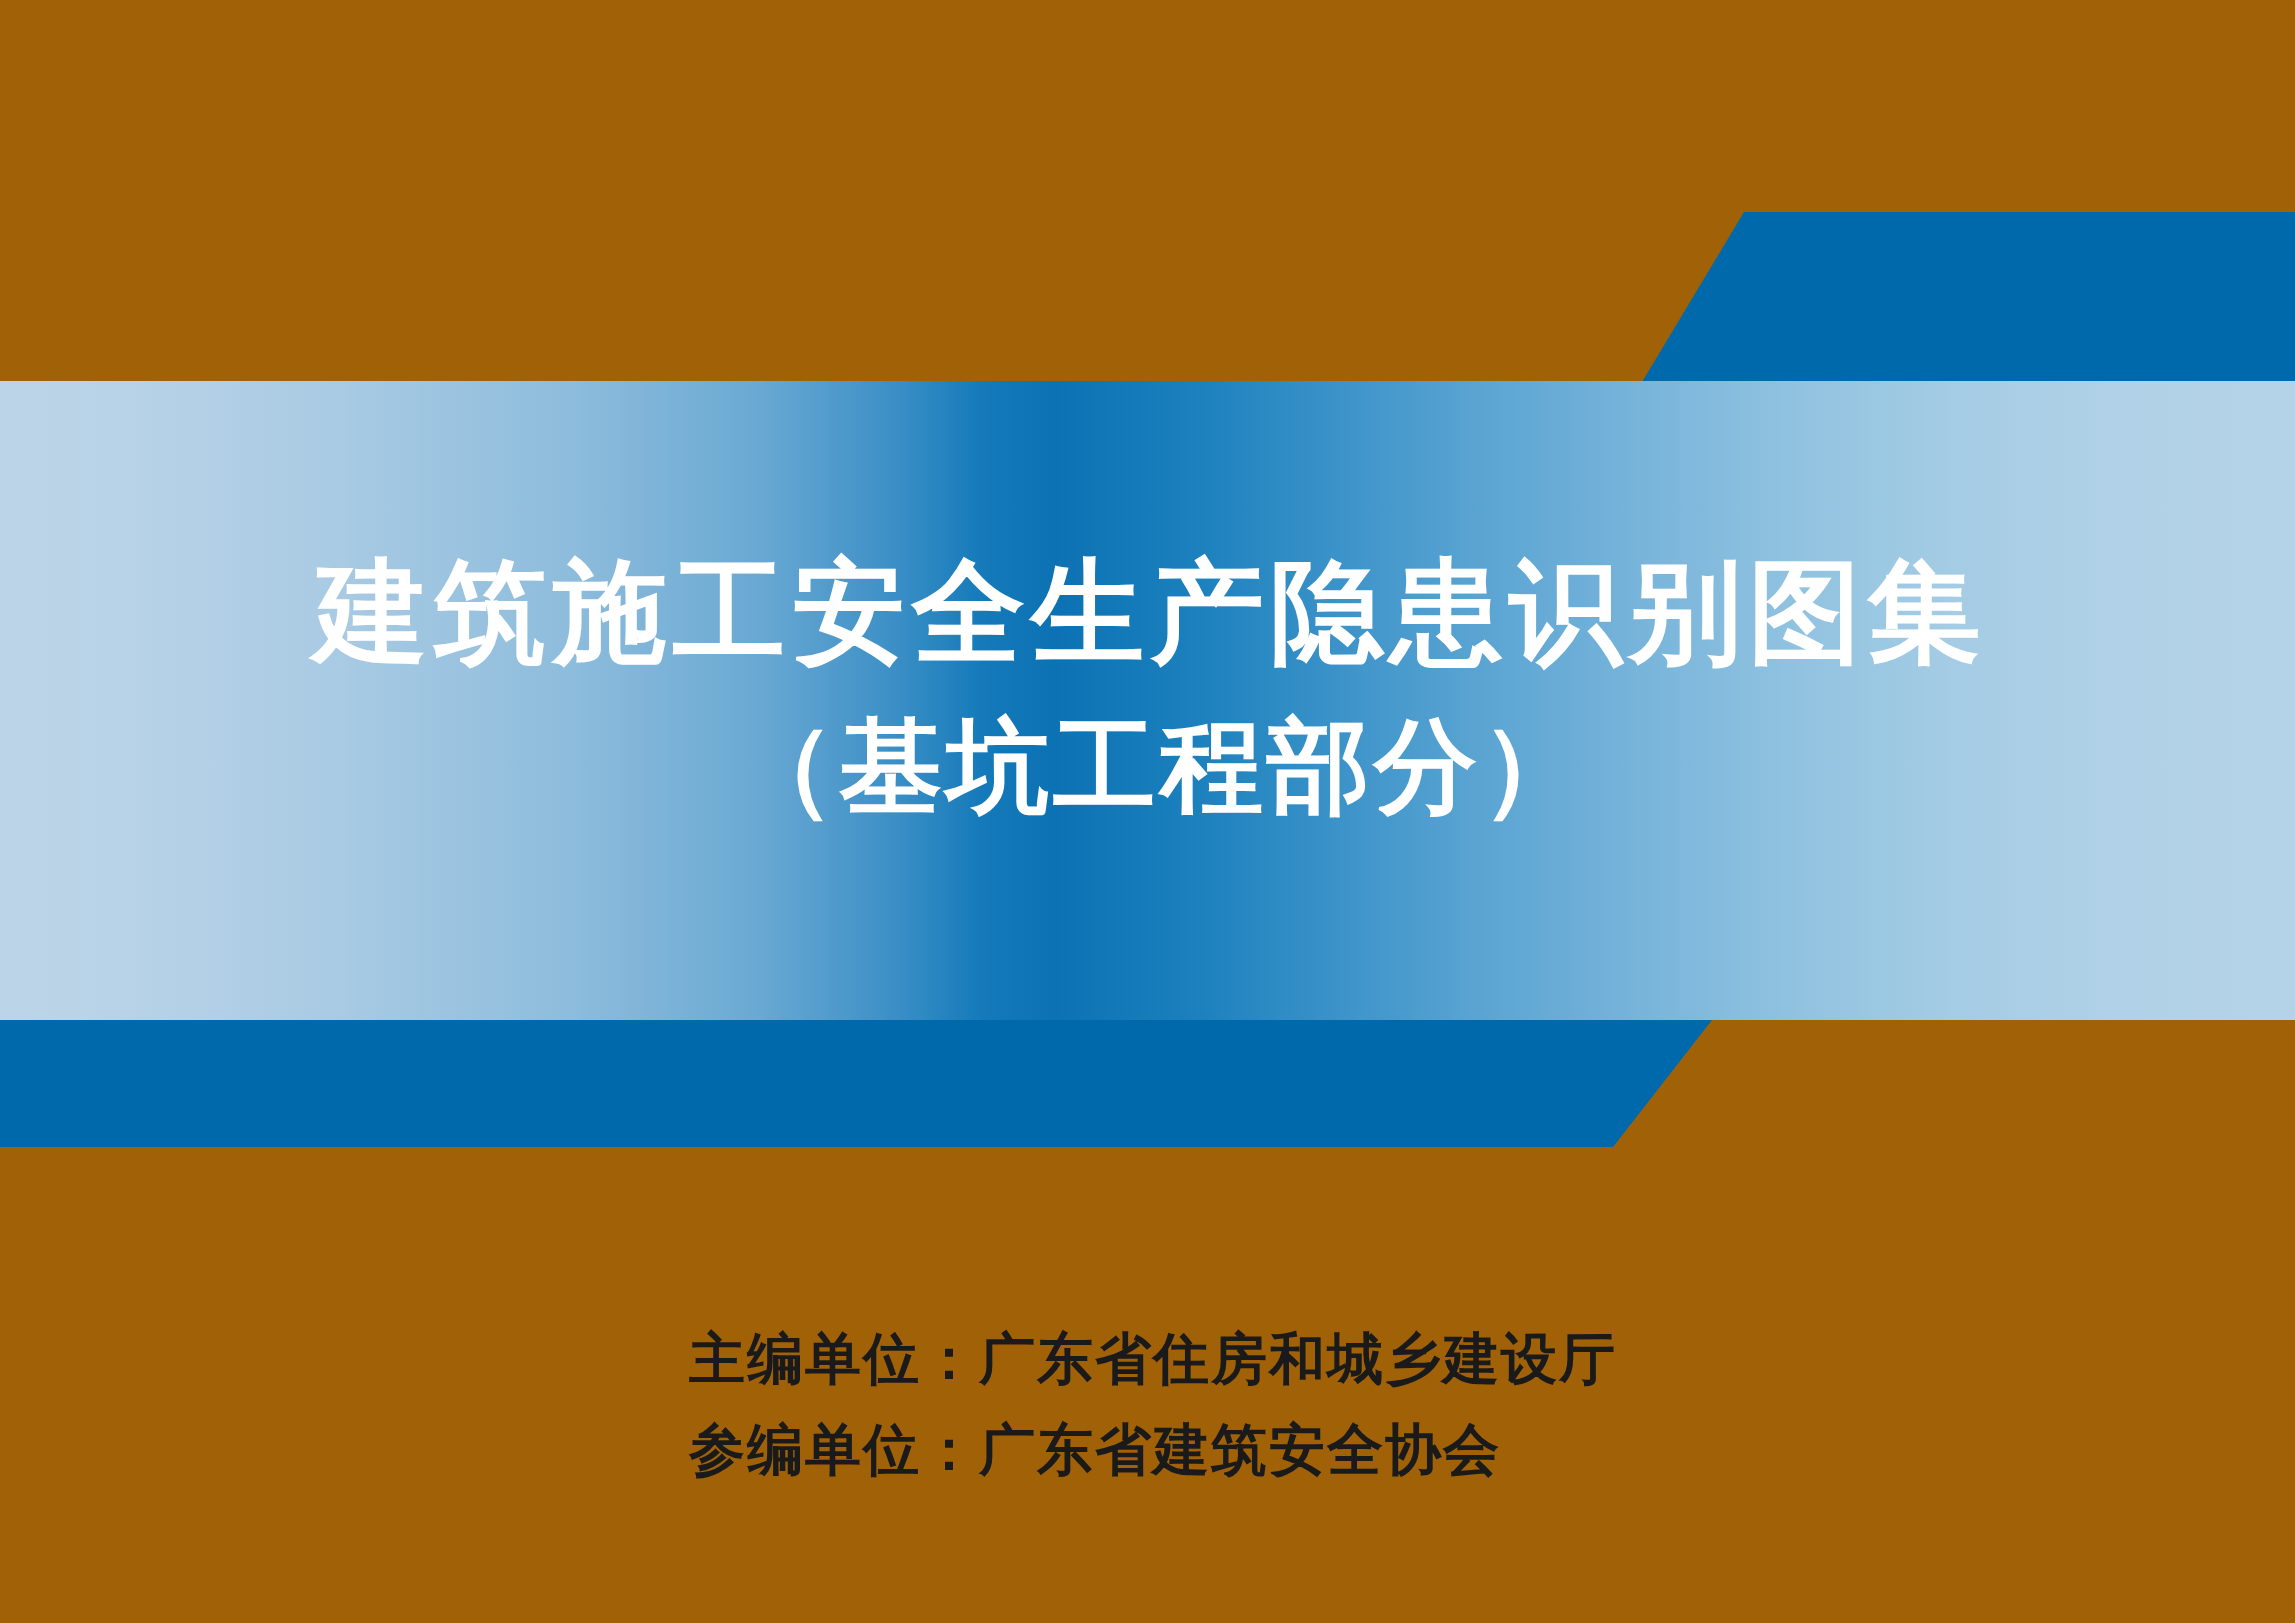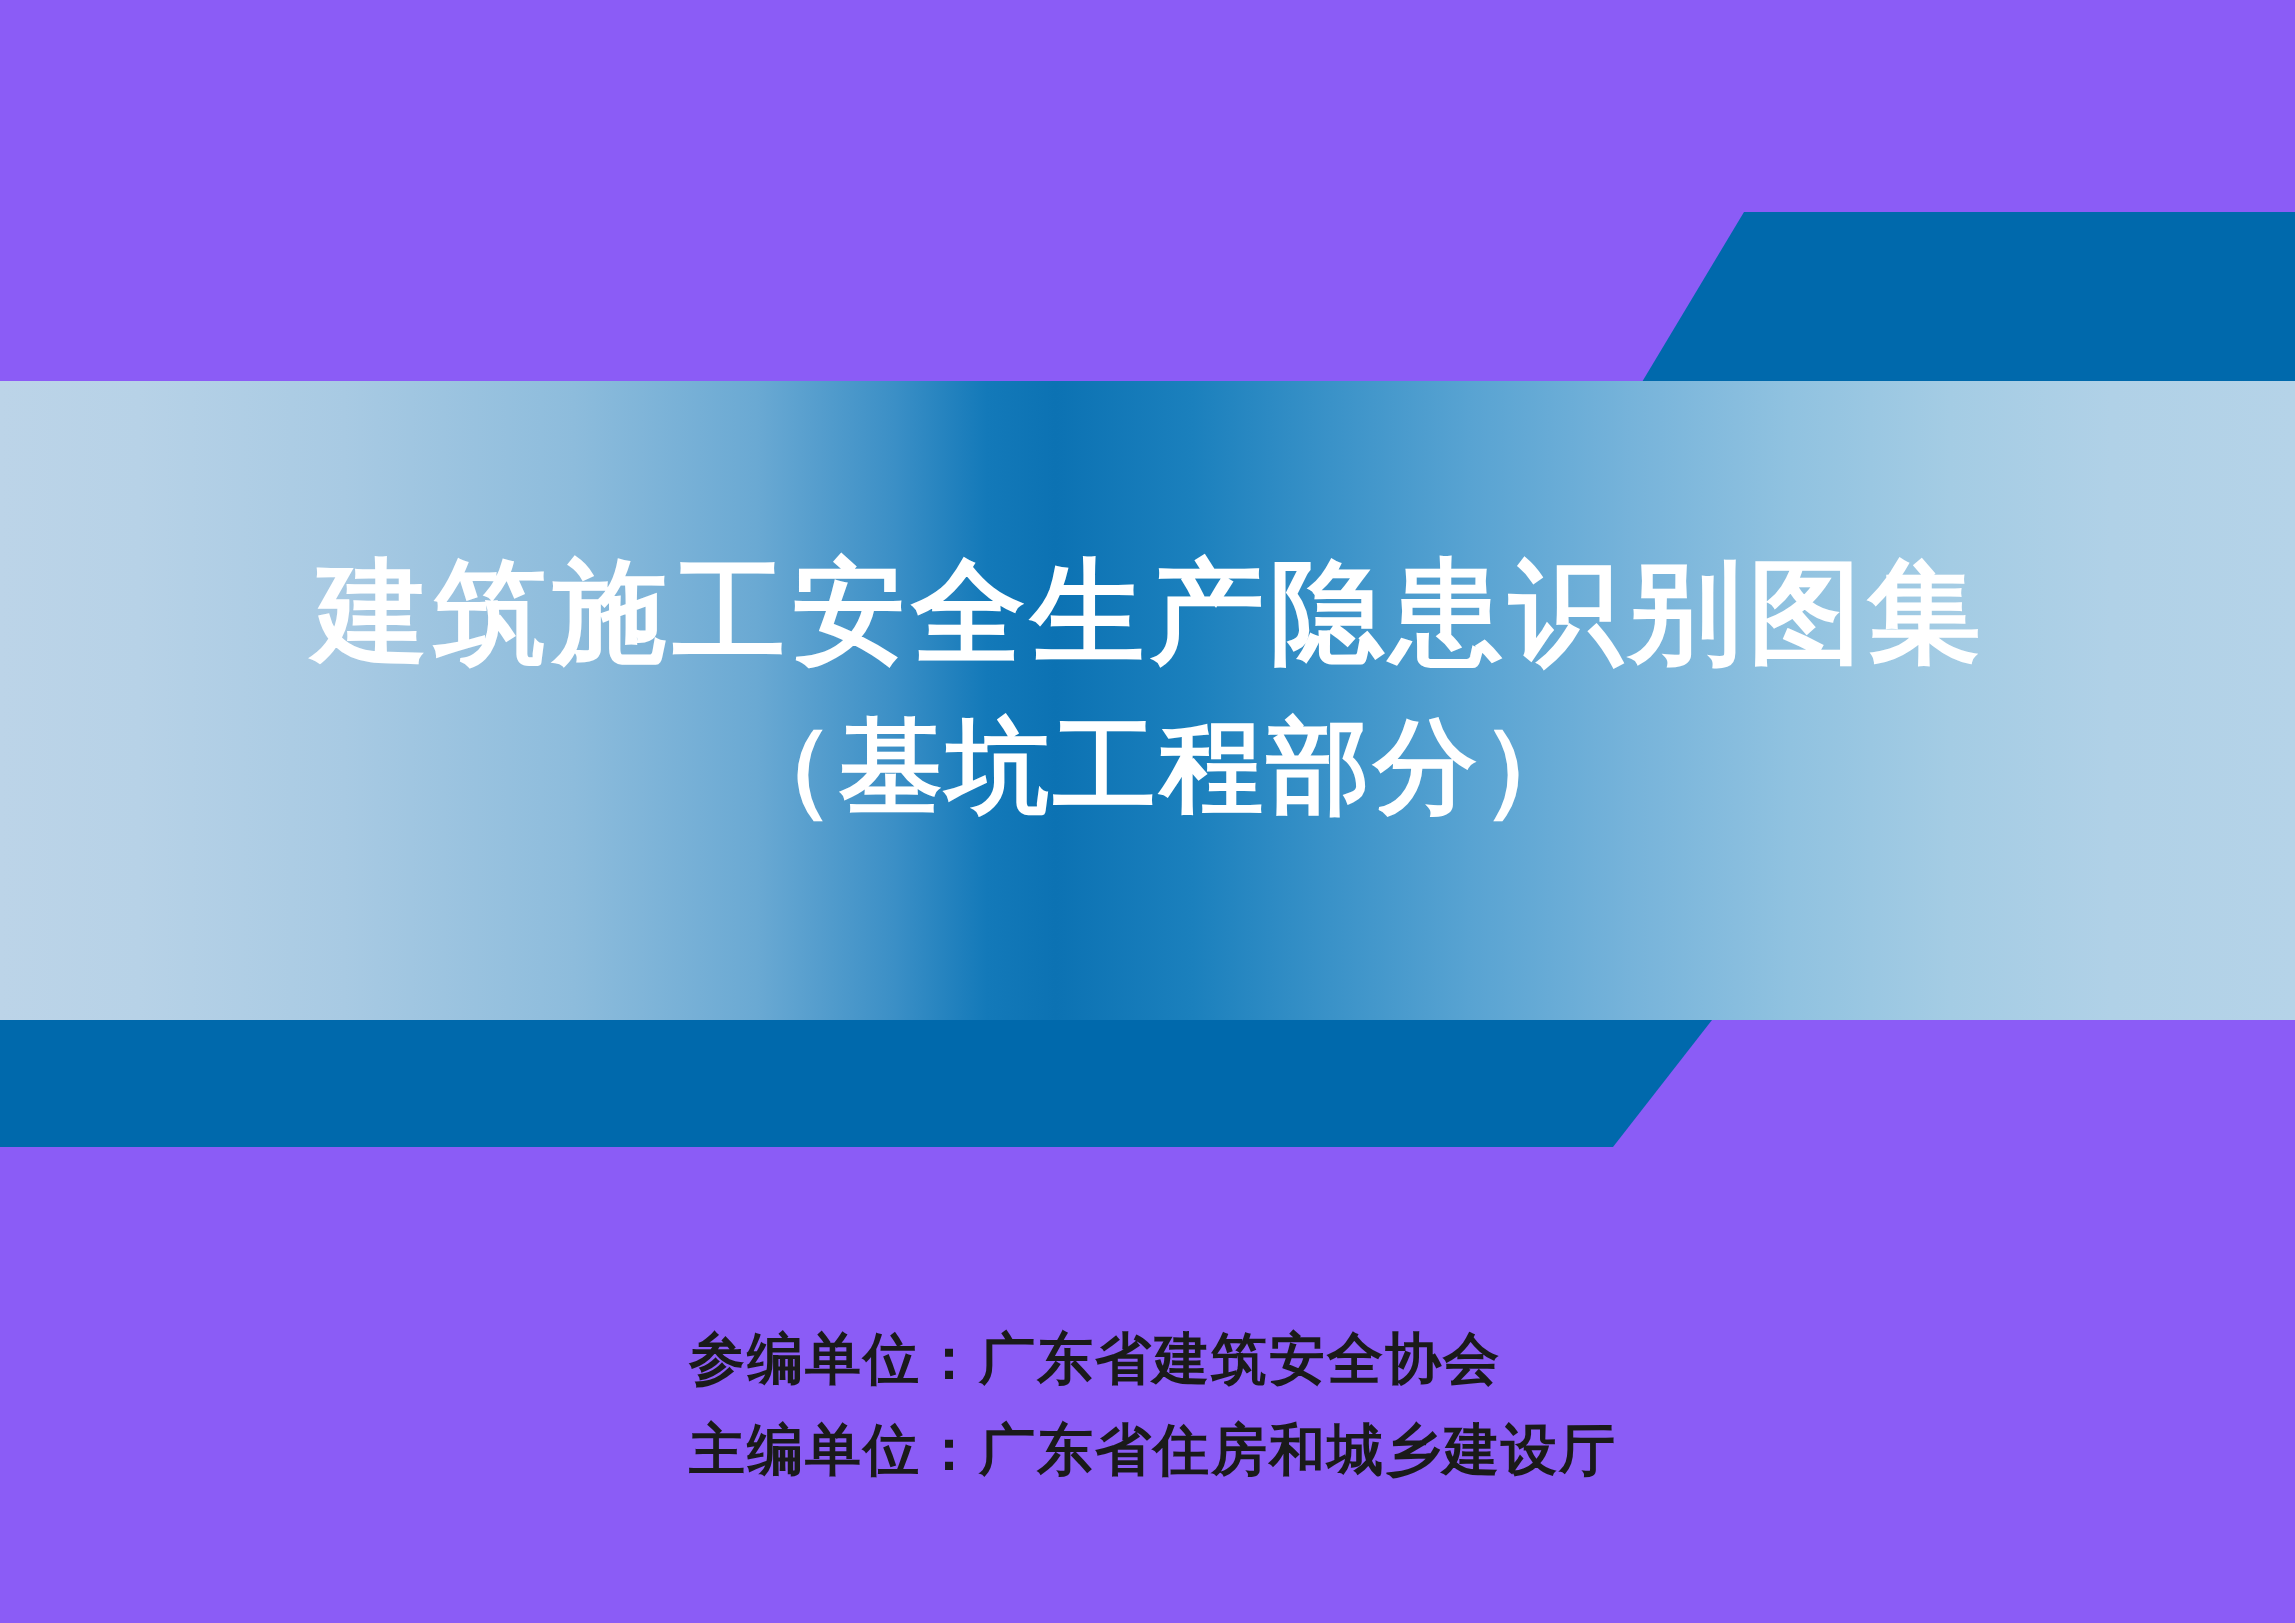--- a/index.html
+++ b/index.html
@@ -7,21 +7,21 @@
     padding: 0;
     background: #ffffff;
   }
   body {
     font-family: "DejaVu Sans", "Liberation Sans", sans-serif;
   }
   #cover {
     position: relative;
     width: 2295px;
     height: 1623px;
-    background: #8b5cf6;
+    background: #a16207;
     overflow: hidden;
   }
 
   
   .shape-top-right {
     position: absolute;
     left: 1623px;
     top: 212px;
     width: 672px;
     height: 169px;
@@ -123,18 +123,18 @@
   <div class="band-gradient"></div>
 
   <div class="band-bottom-left"></div>
 
   <div class="title-block">
     <span class="main-title">建筑施工安全生产隐患识别图集</span>
     <span class="sub-title">（基坑工程部分）</span>
   </div>
 
   <div class="credits">
+    <span class="credit-line">主编单位：广东省住房和城乡建设厅</span>
     <span class="credit-line">参编单位：广东省建筑安全协会</span>
-    <span class="credit-line">主编单位：广东省住房和城乡建设厅</span>
   </div>
 
 </div>
 
 
 </body></html>

